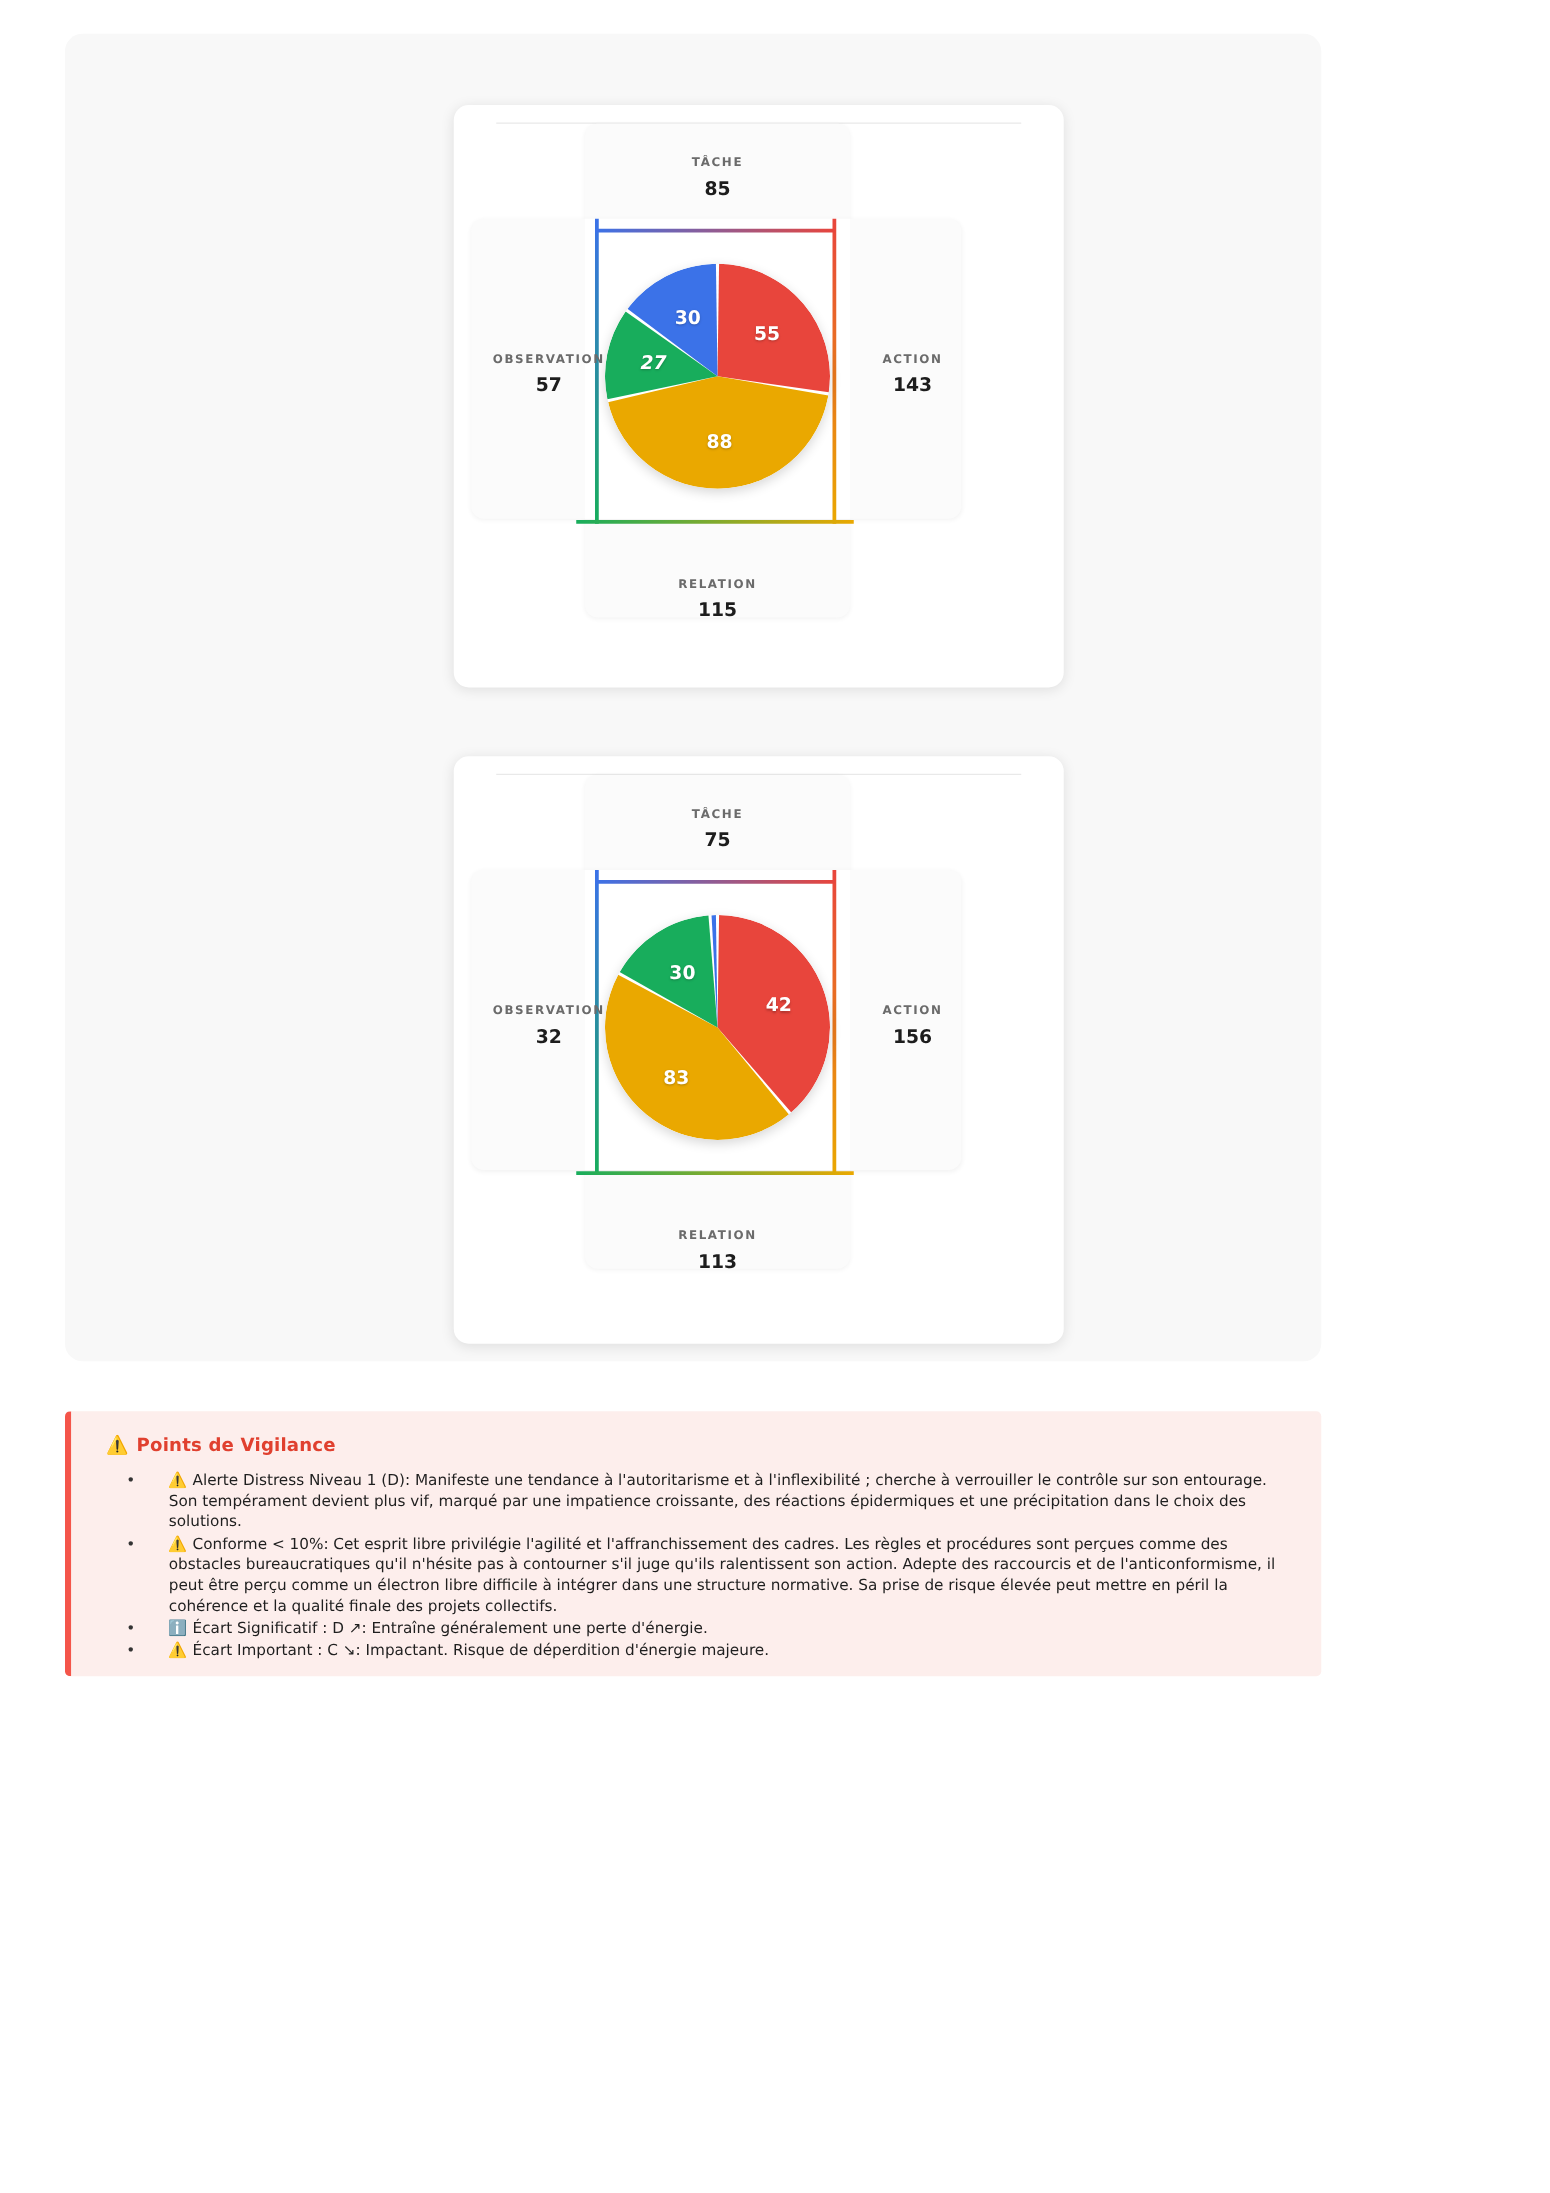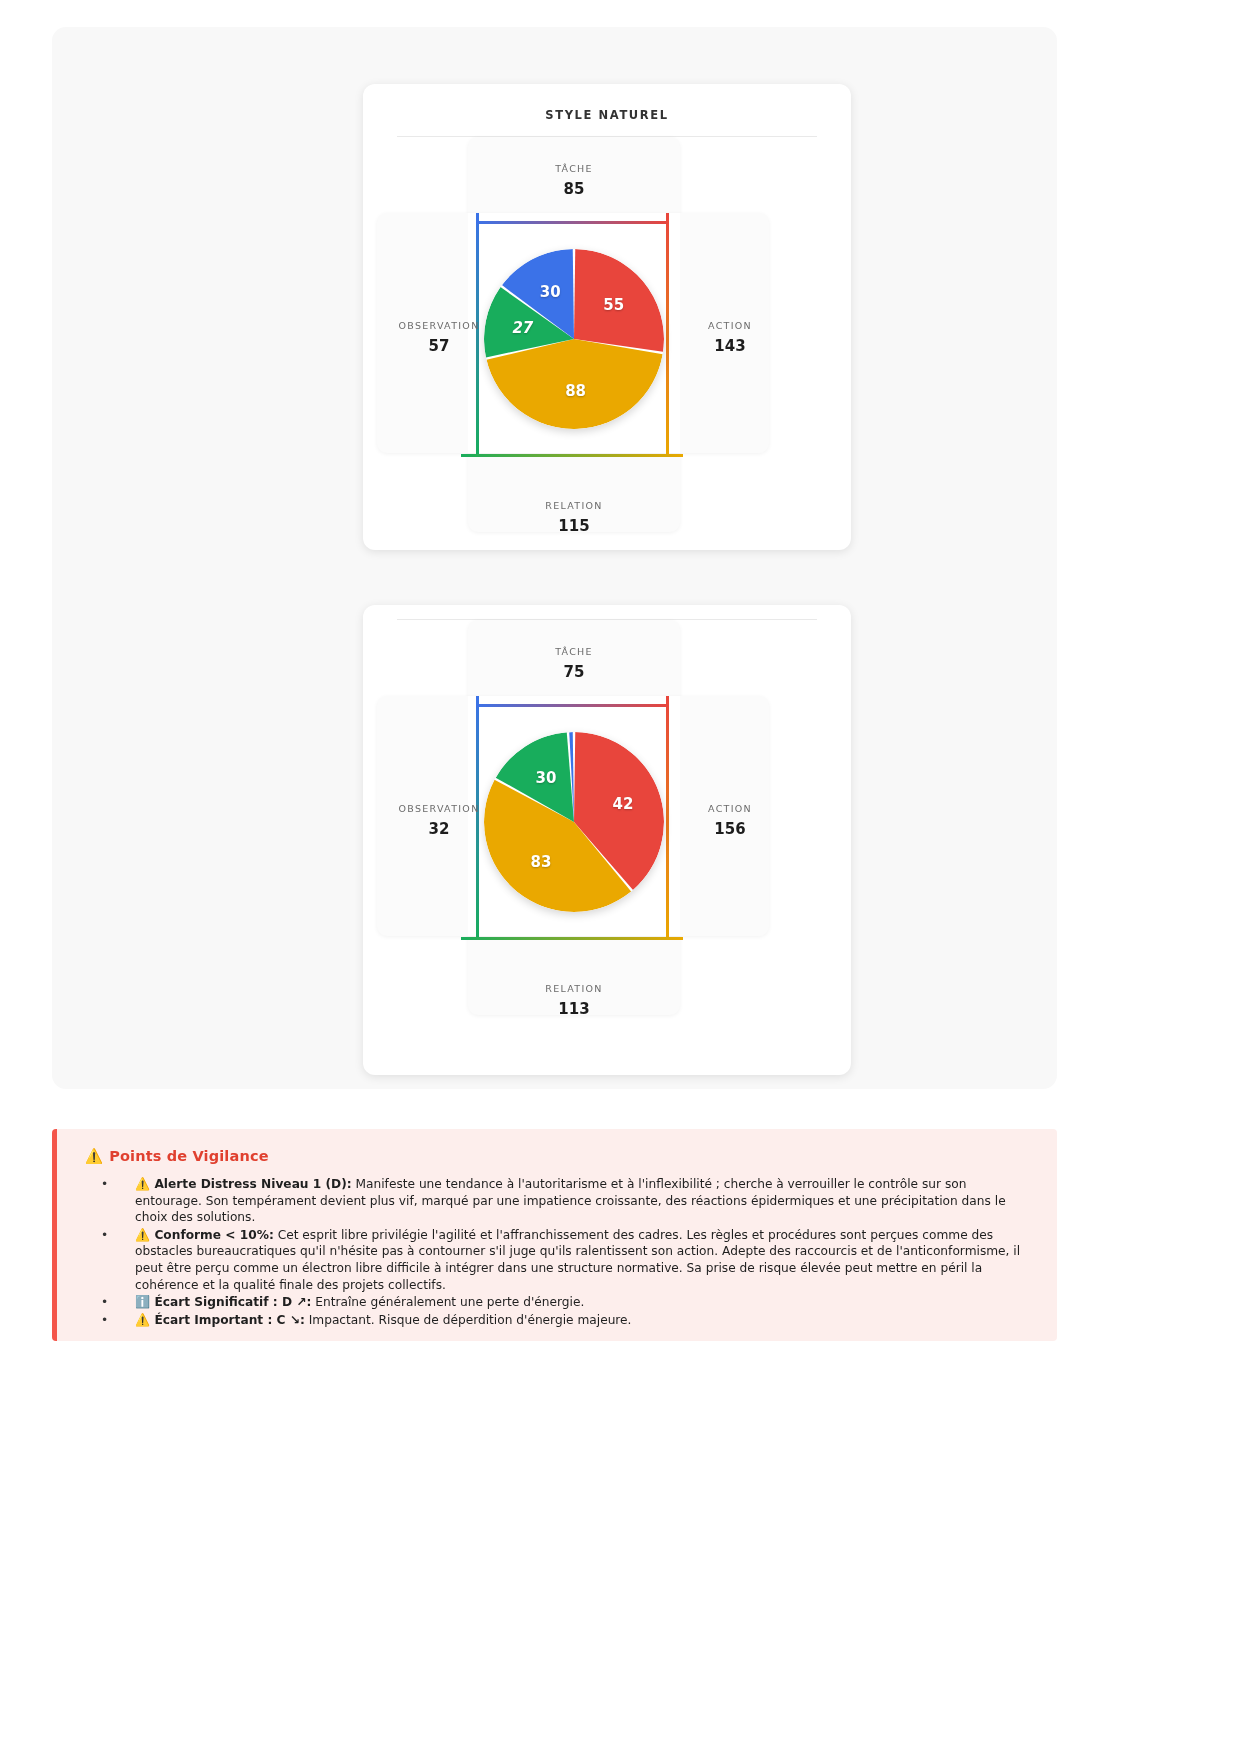--- a/index.html
+++ b/index.html
@@ -78,21 +78,21 @@
   .quad-label {
     position: absolute;
     text-align: center;
     line-height: 1.35;
   }
   .quad-label .ql-name {
     display: block;
     font-size: 9.5px;
     letter-spacing: 1.3px;
     color: #6b6b6b;
-    font-weight: 400;
+    font-weight: 700;
   }
   .quad-label .ql-val {
     display: block;
     font-size: 15px;
     font-weight: 700;
     color: #1d1d1d;
     margin-top: 3px;
   }
   .lbl-top    { left: 105px; top: 26px;  width: 212px; }
   .lbl-bottom { left: 105px; top: 328px; width: 212px; margin-top: 35px; }
@@ -163,31 +163,30 @@
     font-size: 12.2px;
     line-height: 1.36;
     color: #1f1f1f;
     margin-bottom: 1px;
     padding-left: 34px;
   }
   .vig-item .bullet {
     position: absolute; left: 0; top: 0;
     color: #333;
   }
-  .vig-item .lead { font-weight: 700; }
+  .vig-item .lead { font-weight: 400; }
 </style>
 </head>
 <body>
 
 <div class="page">
 
   <div class="styles-panel">
 
     <div class="chart-card card-natural">
-      <div class="card-title">STYLE NATUREL</div>
       <div class="card-rule"></div>
 
       <div class="quad">
         <div class="quad-box box-vert"></div>
         <div class="quad-box box-horz"></div>
         <div class="centre-plate"></div>
 
         <div class="ax ax-v-left"></div>
         <div class="ax ax-v-right"></div>
         <div class="ax ax-h-top"></div>

